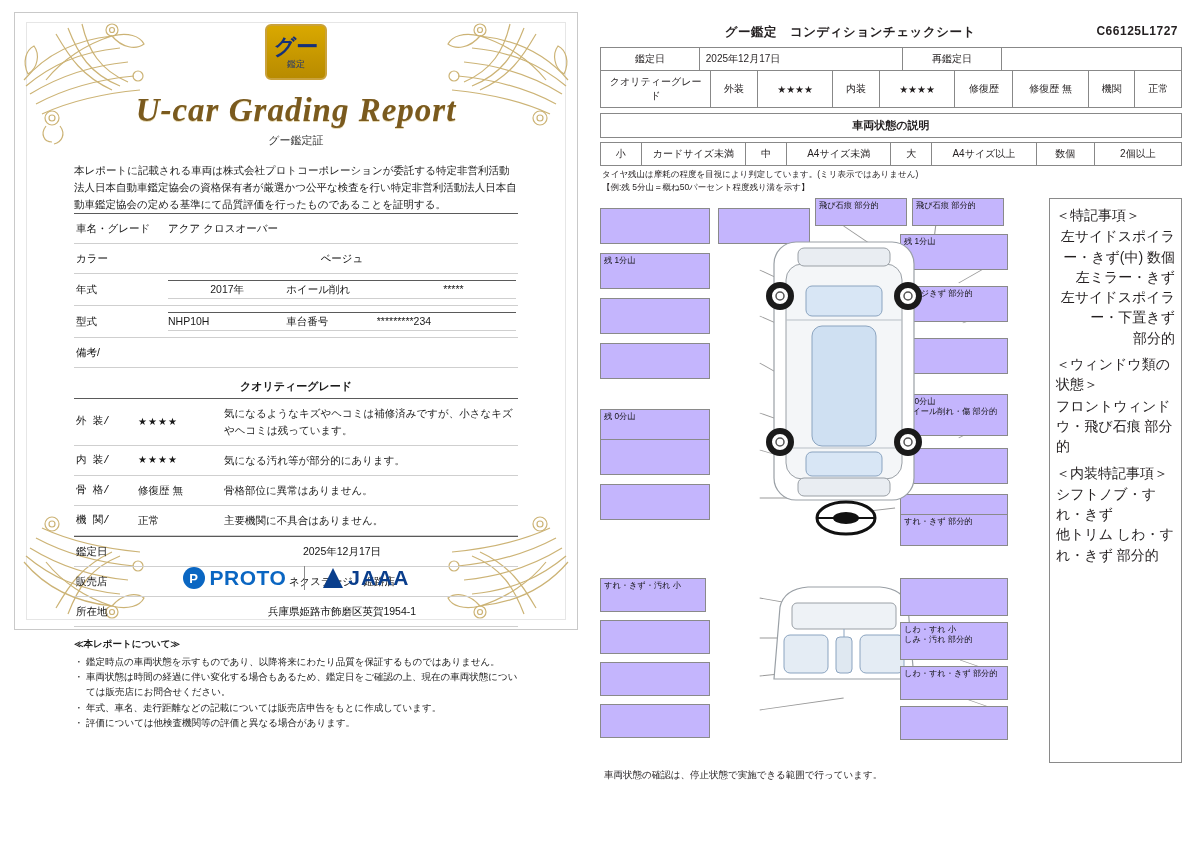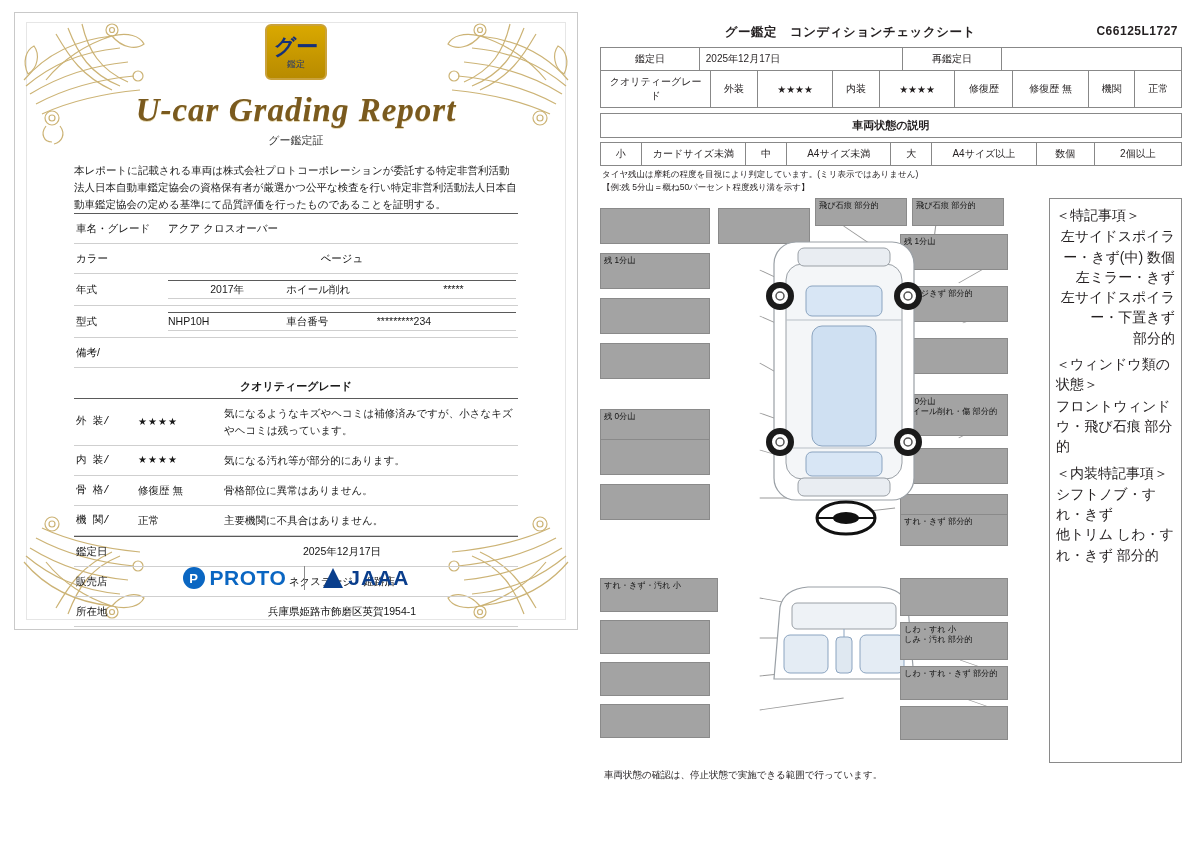--- a/index.html
+++ b/index.html
@@ -127,21 +127,21 @@
   table.grid { border-collapse:collapse; width:100%; font-size:10px; }
   table.grid td { border:1px solid #888; padding:4px 6px; height:22px; }
   .c { text-align:center; }
 
   .expl-head { text-align:center; font-weight:bold; font-size:11px; }
   .size-note { font-size:8.5px; line-height:1.35; padding:3px 2px 2px; }
 
   .diagram-wrap { position:relative; margin-top:2px; }
   .diag { position:relative; width:100%; height:565px; }
   .box {
-    position:absolute; border:1px solid #8a8a8a; background:#a3a3a3;
+    position:absolute; border:1px solid #8a8a8a; background:#c4b5fd;
     font-size:8.2px; color:#111; padding:2px 3px; line-height:1.25;
   }
   .note-panel {
     position:absolute; right:0; top:0; width:133px; height:565px;
     border:1px solid #8a8a8a; background:#fff; padding:6px 6px;
     font-size:14px; line-height:1.45;
   }
   .note-panel .nh { margin:0 0 1px; }
   .note-panel .nb { margin:0 0 6px; }
 
@@ -332,20 +332,29 @@
           <td class="lbl">販売店</td>
           <td class="val">ネクステージ　姫路店</td>
         </tr>
         <tr>
           <td class="lbl">所在地</td>
           <td class="val">兵庫県姫路市飾磨区英賀1954-1</td>
         </tr>
       </tbody>
         </table>
 
+      <div class="about">
+        <div class="hd">≪本レポートについて≫</div>
+        <ul>
+          <li>鑑定時点の車両状態を示すものであり、以降将来にわたり品質を保証するものではありません。</li>
+          <li>車両状態は時間の経過に伴い変化する場合もあるため、鑑定日をご確認の上、現在の車両状態については販売店にお問合せください。</li>
+          <li>年式、車名、走行距離などの記載については販売店申告をもとに作成しています。</li>
+          <li>評価については他検査機関等の評価と異なる場合があります。</li>
+        </ul>
+      </div>
     </div>
 
     <div class="brands">
       <div class="proto">
         <span class="mark">P</span>
         <span class="txt">PROTO</span>
       </div>
       <div class="divider-v"></div>
       <div class="jaaa">
         <span class="tri"></span>
@@ -502,21 +511,21 @@
 
         <svg class="car-front" viewBox="0 0 188 120">
           <path d="M24 106 L30 34 Q34 16 58 14 L130 14 Q154 16 158 34 L164 106 Z" fill="#fff" stroke="#9aa0a6" stroke-width="1.2"></path>
           <rect x="42" y="30" width="104" height="26" rx="5" fill="#eef2f6" stroke="#9aa0a6" stroke-width="1"></rect>
           <rect x="34" y="62" width="44" height="38" rx="6" fill="#e4ecf4" stroke="#8ba4c0" stroke-width="1"></rect>
           <rect x="110" y="62" width="44" height="38" rx="6" fill="#e4ecf4" stroke="#8ba4c0" stroke-width="1"></rect>
           <rect x="86" y="64" width="16" height="36" rx="4" fill="#dfe8f1" stroke="#8ba4c0" stroke-width="1"></rect>
           <line x1="94" y1="56" x2="94" y2="64" stroke="#8ba4c0" stroke-width="1"></line>
         </svg>
 
-        <div class="box" style="left:0px; top:380px; width:118px; height:34px;">すれ・きず・汚れ 小</div>
+        <div class="box" style="left:0px; top:380px; width:106px; height:34px;">すれ・きず・汚れ 小</div>
         <div class="box" style="left:0px; top:422px; width:110px; height:34px;"></div>
         <div class="box" style="left:0px; top:464px; width:110px; height:34px;"></div>
         <div class="box" style="left:0px; top:506px; width:110px; height:34px;"></div>
 
         <div class="box" style="left:300px; top:380px; width:108px; height:38px;"></div>
         <div class="box" style="left:300px; top:424px; width:108px; height:38px;">
           <span style="white-space:pre-line;">しわ・すれ 小
 しみ・汚れ 部分的</span>
         </div>
         <div class="box" style="left:300px; top:468px; width:108px; height:34px;">しわ・すれ・きず 部分的</div>

